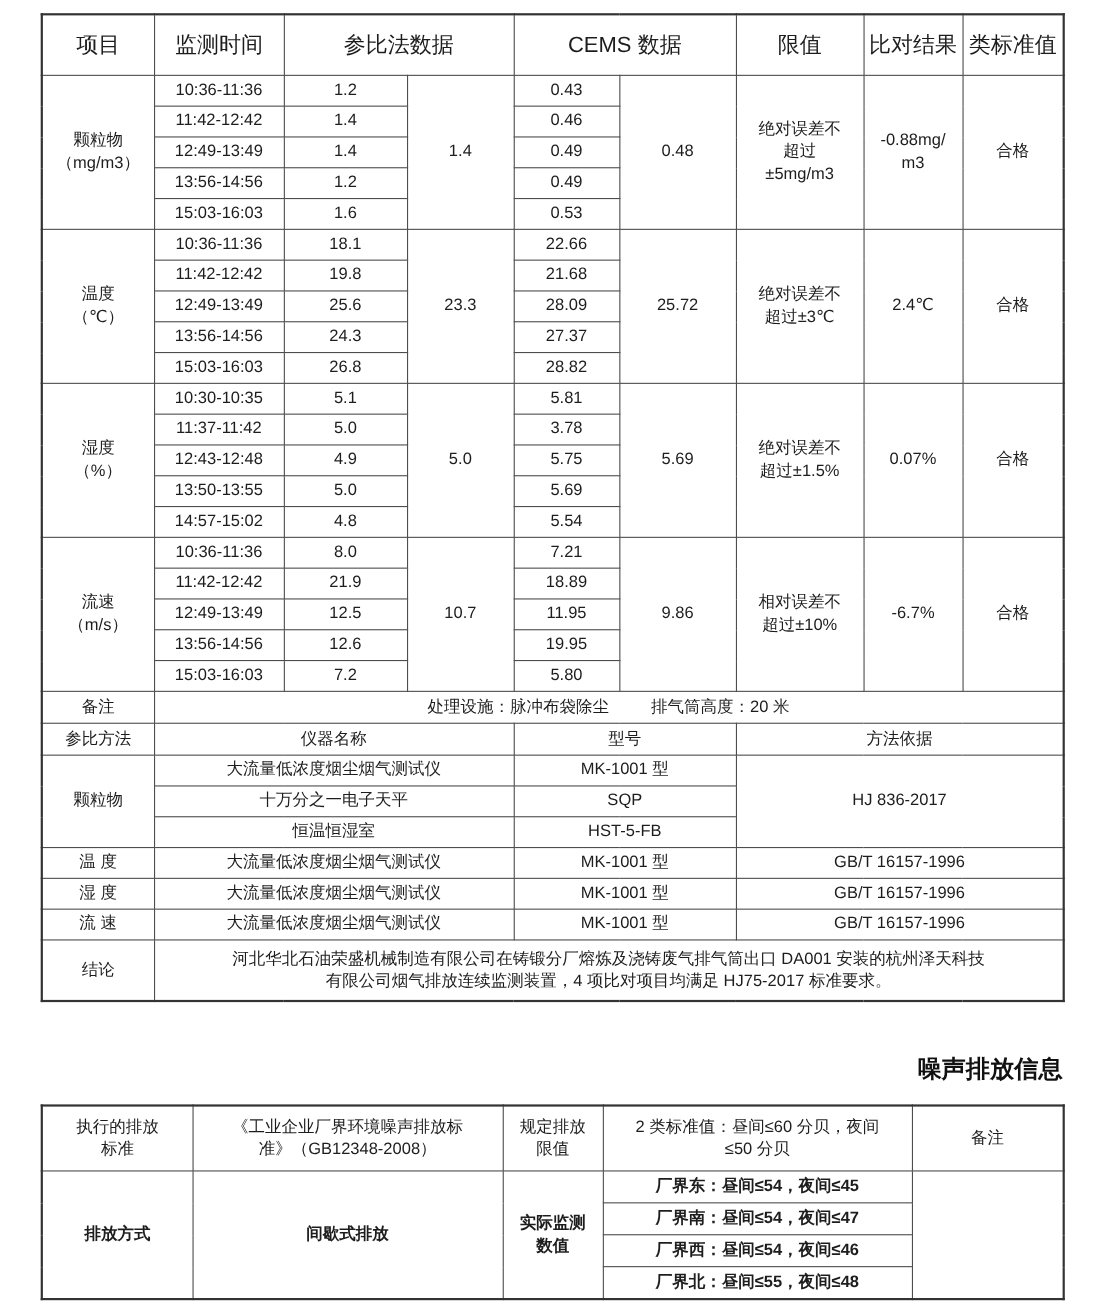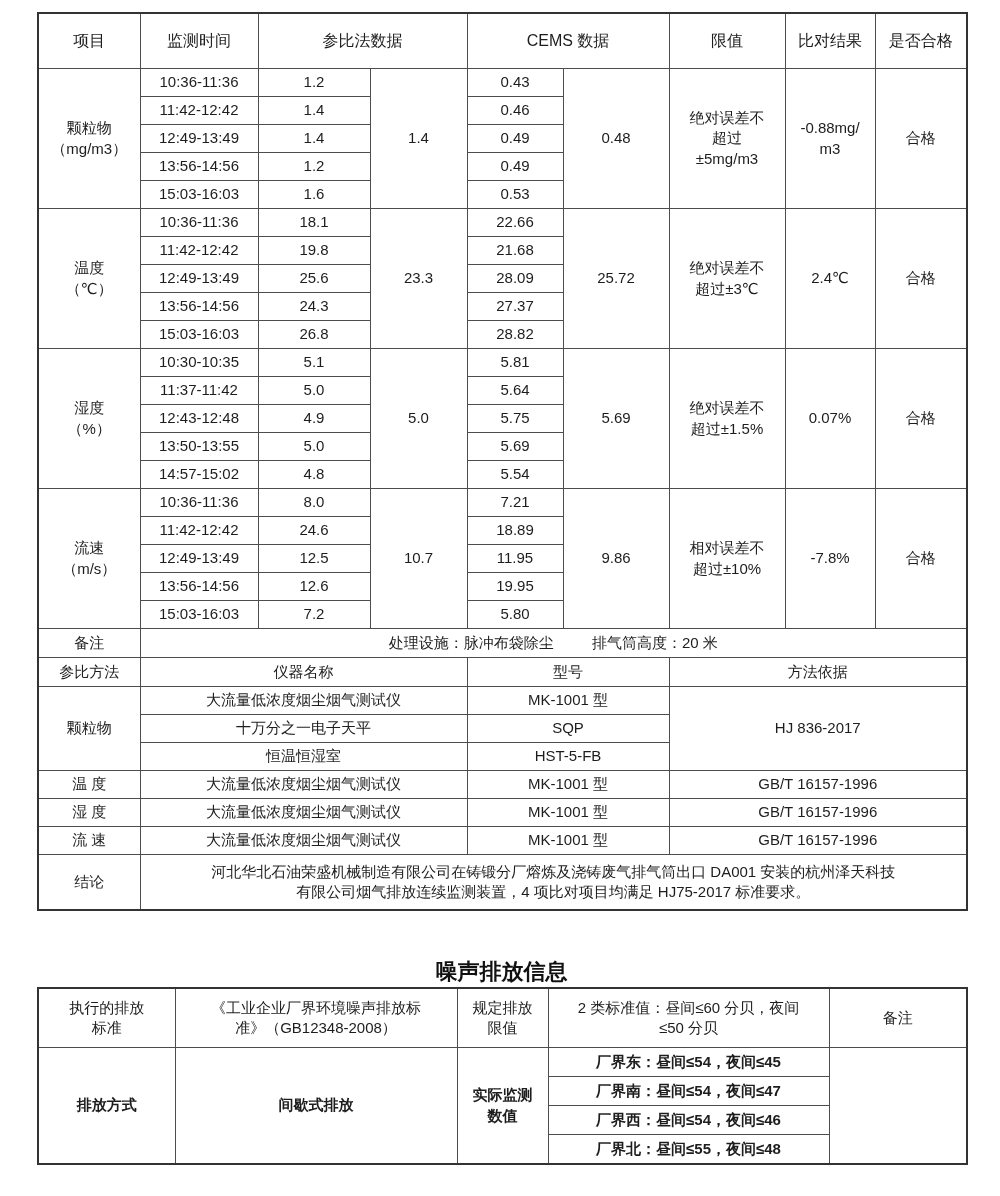--- a/index.html
+++ b/index.html
@@ -13,31 +13,31 @@
   table { border-collapse:collapse; table-layout:fixed; }
   td {
     border:1px solid #4d4d4d;
     text-align:center; vertical-align:middle;
     font-size:15px; line-height:1.35;
     padding:1px 3px;
     overflow:hidden;
   }
   .main-table, .noise-table { width:929px; margin-left:37px; border:2px solid #333; }
   .main-table { margin-top:12px; }
-  .hdr td { height:52px; font-size:16px; }
+  .hdr td { height:52px; font-size:20px; }
   .r td { height:25px; }
   .pre { white-space:pre-line; }
   .remark-row td, .method-hdr td { height:26px; }
   .mrow td { height:25px; }
   .concl-row td { height:52px; }
   .noise-title {
     width:929px; margin:46px 0 0 37px;
-    text-align:center; font-size:22px; font-weight:bold; color:#111;
+    text-align:right; font-size:22px; font-weight:bold; color:#111;
   }
-  .noise-table { }
+  .noise-table { margin-top:17px; }
   .noise-hdr td { height:56px; }
   .nrow td { height:26px;font-weight:bold; }
   .gap-left { margin-left:34px; display:inline-block; }
 </style>
 </head>
 <body>
 
 <div class="sheet">
 
   <table class="main-table">
@@ -54,21 +54,21 @@
     </colgroup>
 
     <tbody>
         <tr class="hdr">
       <td>项目</td>
       <td>监测时间</td>
       <td colspan="2">参比法数据</td>
       <td colspan="2">CEMS 数据</td>
       <td>限值</td>
       <td>比对结果</td>
-      <td>是否合格</td>
+      <td>类标准值</td>
     </tr>
 
     <tr class="r">
       <td rowspan="5">
         <div>颗粒物</div>
         <div>（mg/m3）</div>
       </td>
       <td>10:36-11:36</td>
       <td>1.2</td>
       <td rowspan="5">1.4</td>
@@ -149,21 +149,21 @@
       <td>5.81</td>
       <td rowspan="5">5.69</td>
       <td rowspan="5" class="pre">绝对误差不
 超过±1.5%</td>
       <td rowspan="5" class="pre">0.07%</td>
       <td rowspan="5">合格</td>
     </tr>
     <tr class="r">
       <td>11:37-11:42</td>
       <td>5.0</td>
-      <td>5.64</td>
+      <td>3.78</td>
     </tr>
     <tr class="r">
       <td>12:43-12:48</td>
       <td>4.9</td>
       <td>5.75</td>
     </tr>
     <tr class="r">
       <td>13:50-13:55</td>
       <td>5.0</td>
       <td>5.69</td>
@@ -179,26 +179,26 @@
         <div>流速</div>
         <div>（m/s）</div>
       </td>
       <td>10:36-11:36</td>
       <td>8.0</td>
       <td rowspan="5">10.7</td>
       <td>7.21</td>
       <td rowspan="5">9.86</td>
       <td rowspan="5" class="pre">相对误差不
 超过±10%</td>
-      <td rowspan="5" class="pre">-7.8%</td>
+      <td rowspan="5" class="pre">-6.7%</td>
       <td rowspan="5">合格</td>
     </tr>
     <tr class="r">
       <td>11:42-12:42</td>
-      <td>24.6</td>
+      <td>21.9</td>
       <td>18.89</td>
     </tr>
     <tr class="r">
       <td>12:49-13:49</td>
       <td>12.5</td>
       <td>11.95</td>
     </tr>
     <tr class="r">
       <td>13:56-14:56</td>
       <td>12.6</td>

